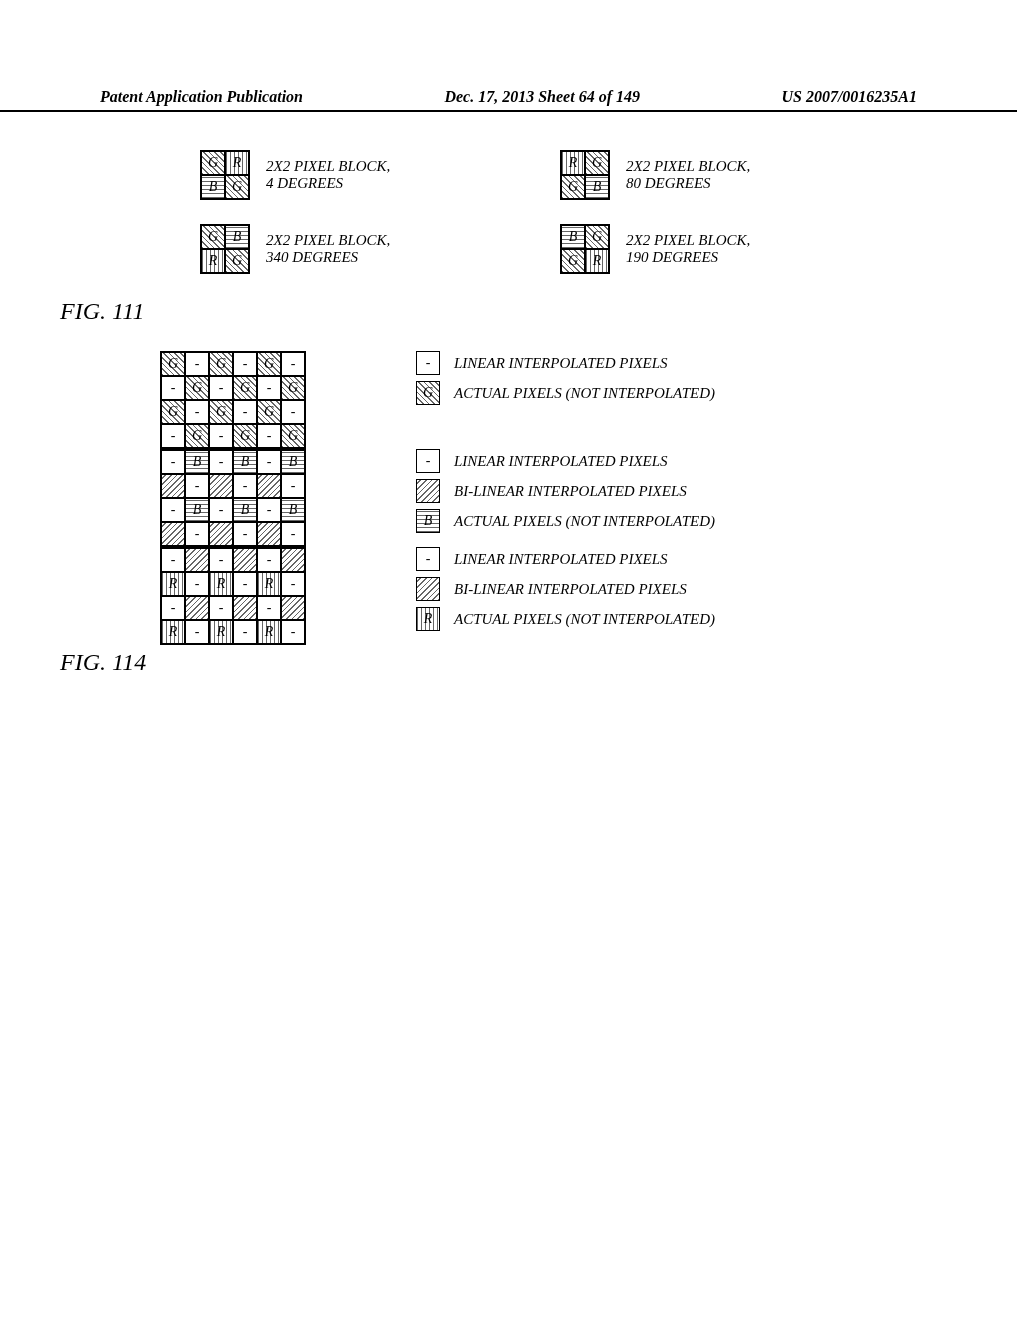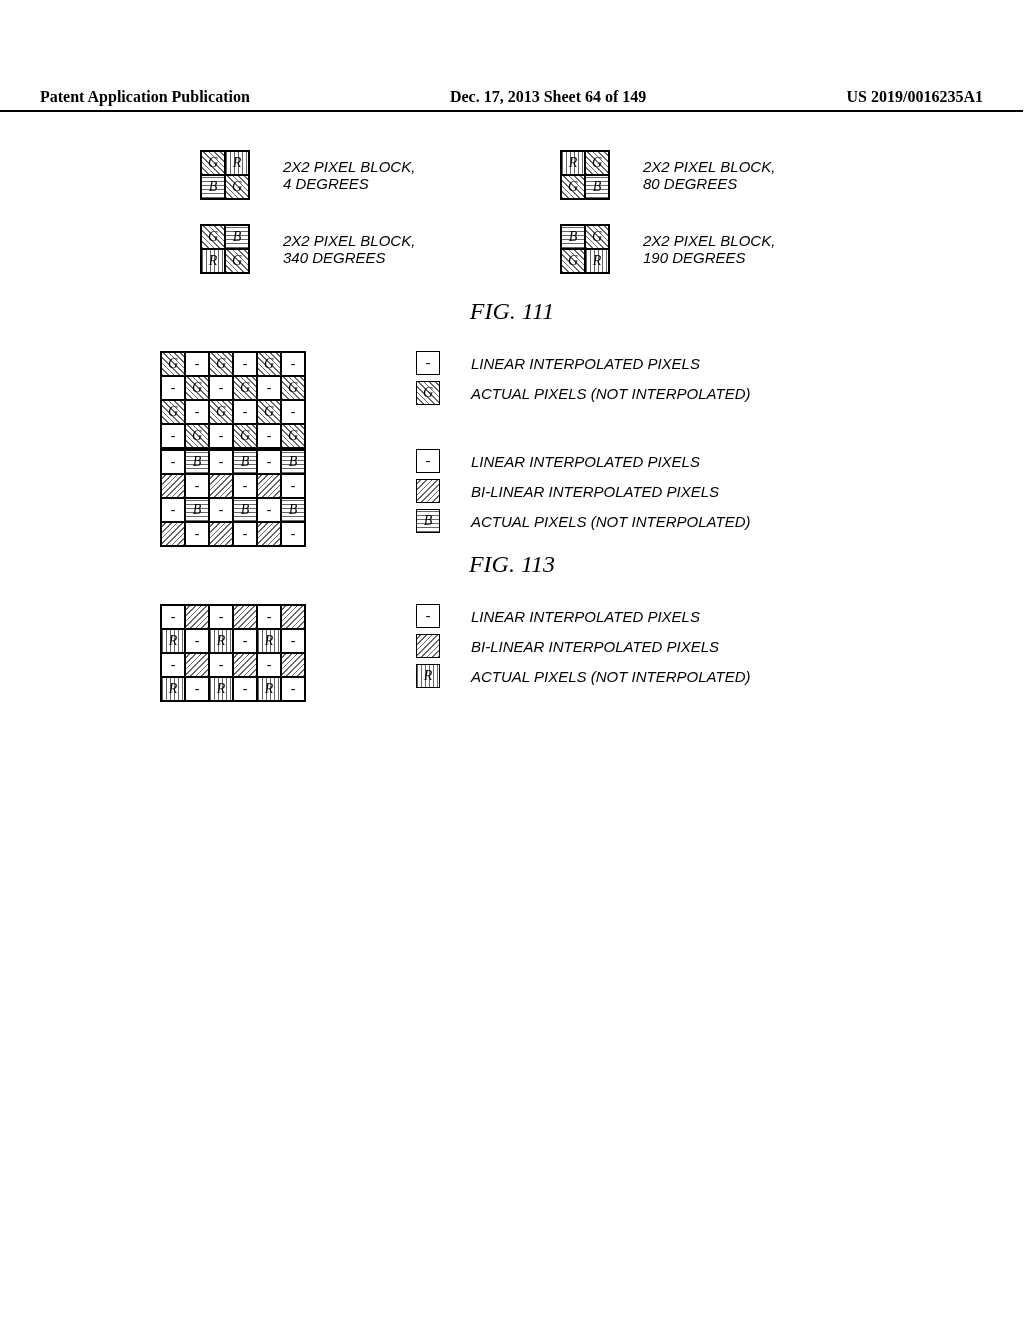--- a/index.html
+++ b/index.html
@@ -7,48 +7,47 @@
     width: 1024px;
     height: 1320px;
     background: #fff;
     font-family: "Times New Roman", serif;
     position: relative;
     color: #000;
   }
   .header {
     position: absolute;
     top: 88px;
-    left: 0; right: 1px;
-    padding: 0 40px;
+    left: 0; right: 7px;
+    padding: 0 100px;
     display: flex;
     justify-content: space-between;
     font-weight: bold;
     font-size: 16px;
     border-bottom: 2px solid #000;
     padding-bottom: 4px;
+    font-style: italic;
   }
   .content {
     position: absolute;
     top: 150px;
     left: 60px; right: 60px;
   }
 
   .fig-label {
     font-family: "Comic Sans MS", cursive;
     font-style: italic;
     font-size: 24px;
-    text-align: center;
     margin-top: 4px;
     margin-bottom: 26px;
   }
   .desc {
-    font-family: Liberation Sans, sans-serif;
+    font-family: Liberation Serif, serif;
     font-style: italic;
     font-size: 15px;
-    margin-left: 17px;
   }
 
   
   .cell {
     width: 24px; height: 24px;
     border: 1px solid #000;
     display: inline-flex;
     align-items: center;
     justify-content: center;
     font-family: "Comic Sans MS", cursive;
@@ -116,21 +115,21 @@
     margin-left: 100px;
   }
   .legend-col { display:flex; flex-direction:column; justify-content:center; }
 </style>
 </head>
 <body>
 
 <div class="header">
   <span>Patent Application Publication</span>
   <span>Dec. 17, 2013  Sheet 64 of 149</span>
-  <span>US 2019/0016235A1</span>
+  <span>US 2007/0016235A1</span>
 </div>
 
 <div class="content">
 
   <div>
     <div class="fig111-row" id="fig111-row1">
         <div class="fig111-item">
           <div class="block2x2">
             <div class="cell pat-diag">
               <span>G</span>
@@ -387,21 +386,20 @@
             <span class="desc">BI-LINEAR INTERPOLATED PIXELS</span>
           </div>
           <div class="legend-row">
             <div class="cell pat-horiz">
               <span>B</span>
             </div>
             <span class="desc">ACTUAL PIXELS (NOT INTERPOLATED)</span>
           </div>
         </div>
     </div>
-    <div class="fig-label">FIG. 113</div>
   </div>
 
   <div>
     <div class="fig-section">
       <div class="grid6x4" id="fig114-grid">
           <div class="cell ">
             <span>-</span>
           </div>
           <div class="cell pat-diag2">
             <span></span>
@@ -487,15 +485,16 @@
             <span class="desc">BI-LINEAR INTERPOLATED PIXELS</span>
           </div>
           <div class="legend-row">
             <div class="cell pat-vert">
               <span>R</span>
             </div>
             <span class="desc">ACTUAL PIXELS (NOT INTERPOLATED)</span>
           </div>
         </div>
     </div>
+    <div class="fig-label">FIG. 114</div>
   </div>
 
 </div>
 
 </body></html>

